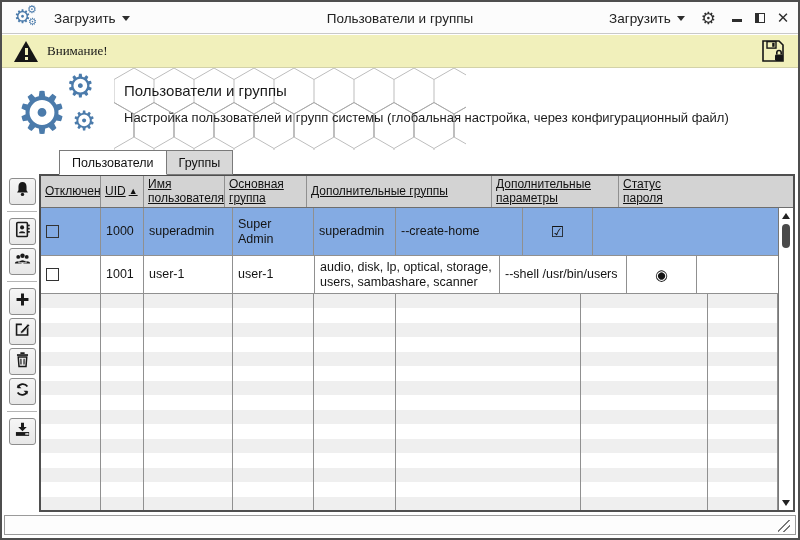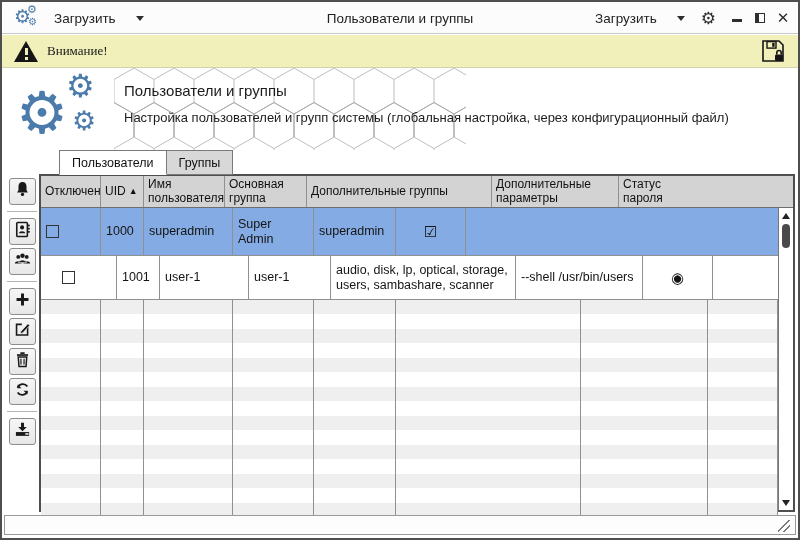--- a/index.html
+++ b/index.html
@@ -8,21 +8,21 @@
 
   
   .titlebar { position:absolute; left:0; top:0; width:100%; height:32px; background:#fcfcfc; border-bottom:1px solid #c9c9c9; }
   .tb-center { position:absolute; left:0; top:0; width:100%; height:32px; display:flex; align-items:center; justify-content:center; font-size:13.5px; color:#222; }
   .tb-left, .tb-right { position:absolute; top:0; height:32px; display:flex; align-items:center; gap:8px; }
   .tb-left { left:12px; } .tb-right { right:8px; gap:10px; }
   .applogo-small { position:relative; width:26px; height:24px; color:#4b7bab; }
   .applogo-small .g1 { position:absolute; left:0; top:1px; font-size:19px; line-height:19px; }
   .applogo-small .g2 { position:absolute; left:13px; top:-2px; font-size:11px; line-height:11px; }
   .applogo-small .g3 { position:absolute; left:14px; top:11px; font-size:10px; line-height:10px; }
-  .menu-btn { display:flex; align-items:center; gap:20px; font-size:13.5px; color:#222; padding:4px 6px; cursor:pointer; background:transparent; border:none; font-family:inherit; }
+  .menu-btn { display:flex; align-items:center; gap:6px; font-size:13.5px; color:#222; padding:4px 6px; cursor:pointer; background:transparent; border:none; font-family:inherit; }
   .dd-arrow { width:0; height:0; border-left:4.5px solid transparent; border-right:4.5px solid transparent; border-top:5px solid #2e2e2e; display:inline-block; }
   .tb-gear { font-size:17px; color:#2e2e2e; line-height:17px; cursor:pointer; }
   .winbtns { display:flex; align-items:center; gap:9px; margin-left:4px; }
   .wb { width:14px; height:14px; display:flex; align-items:center; justify-content:center; cursor:pointer; }
   .wb-min i { display:block; width:10px; height:3px; background:#2e2e2e; margin-top:5px; }
   .wb-max i { display:block; width:10px; height:10px; border:1.5px solid #2e2e2e; background:linear-gradient(to right,#2e2e2e 42%, transparent 42%); }
   .wb-close { font-size:15px; color:#2e2e2e; line-height:14px; }
 
   
   .warnbar { position:absolute; left:0; top:33px; width:100%; height:33px; background:#f1f0bb; border-bottom:1px solid #d3d2a8; display:flex; align-items:center; padding:0 12px; }
@@ -50,29 +50,29 @@
 
   
   .sidebar { position:absolute; left:4px; top:176px; width:32px; display:flex; flex-direction:column; align-items:center; }
   .sb-btn { width:27px; height:27px; margin-bottom:3px; background:linear-gradient(#f6f6f6,#e7e7e7); border:1px solid #8d8d8d; border-radius:3px; display:flex; align-items:center; justify-content:center; cursor:pointer; }
   .sb-sep { width:30px; height:1px; background:#b5b5b5; margin:3px 0 6px 0; }
   .sb-btn svg { width:17px; height:17px; }
 
   
   .tablewrap { position:absolute; left:37px; top:172px; width:756px; height:338px; border:2px solid #4f4f4f; background:#fff; }
   .thead { display:flex; height:32px; background:#d3d3d3; border-bottom:1px solid #6e6e6e; }
-  .th { border-right:1px solid #909090; font-size:12px; color:#111; padding:2px 4px; line-height:13.5px; overflow:hidden; display:flex; align-items:center; }
+  .th { border-right:1px solid #909090; font-size:12px; color:#111; padding:2px 4px; line-height:13.5px; overflow:hidden; display:flex; align-items:center;text-decoration:underline; }
   .th:last-child { border-right:none; }
   .tbody { position:relative; height:302px; }
   .trow { display:flex; border-bottom:1px solid #909090; }
   .trow.selected { background:#84abe3; }
   .cell { border-right:1px solid #909090; font-size:12.5px; color:#141414; padding:1px 5px; overflow:hidden; display:flex; align-items:center; line-height:15px; }
   .c0{width:60px}.c1{width:43px}.c2{width:89px}.c3{width:81px}.c4{width:82px}.c5{width:185px}.c6{width:127px}.c7{width:70px}
   .th.c7{width:85px}
-  .r1 { height:48px; } .r2 { height:44px;padding-left:16px; }
+  .r1 { height:48px; } .r2 { height:38px; }
   .cb { width:13px; height:13px; border:1px solid #333; background:transparent; display:inline-block; }
   .status-cell { justify-content:center; font-size:15px; }
   .filler { display:flex; height:216px; }
   .fcell { border-right:1px solid #909090; background:repeating-linear-gradient(to bottom,#efefef 0 14px,#ffffff 14px 29px); }
   .sort-arrow { font-size:9px; margin-left:3px; }
 
   
   .vscroll { position:absolute; right:0; top:0; bottom:0; width:15px; background:#fff; border-left:1px solid #777; }
   .vs-up, .vs-down { position:absolute; left:0; width:14px; height:13px; display:flex; align-items:center; justify-content:center; cursor:pointer; }
   .vs-up { top:1px; } .vs-down { bottom:1px; }
@@ -274,20 +274,21 @@
     </div>
     <div class="tbody">
       <div class="trow selected r1">
         <div class="cell c0">
             <span class="cb"></span>
           </div>
         <div class="cell c1">1000</div>
         <div class="cell c2">superadmin</div>
         <div class="cell c3">Super Admin</div>
         <div class="cell c4">superadmin</div>
+        <div class="cell c6">--create-home</div>
         <div class="cell c7 status-cell">☑</div>
       </div>
       <div class="trow r2">
         <div class="cell c0">
             <span class="cb"></span>
           </div>
         <div class="cell c1">1001</div>
         <div class="cell c2">user-1</div>
         <div class="cell c4">user-1</div>
         <div class="cell c5">audio, disk, lp, optical, storage, users, sambashare, scanner</div>

